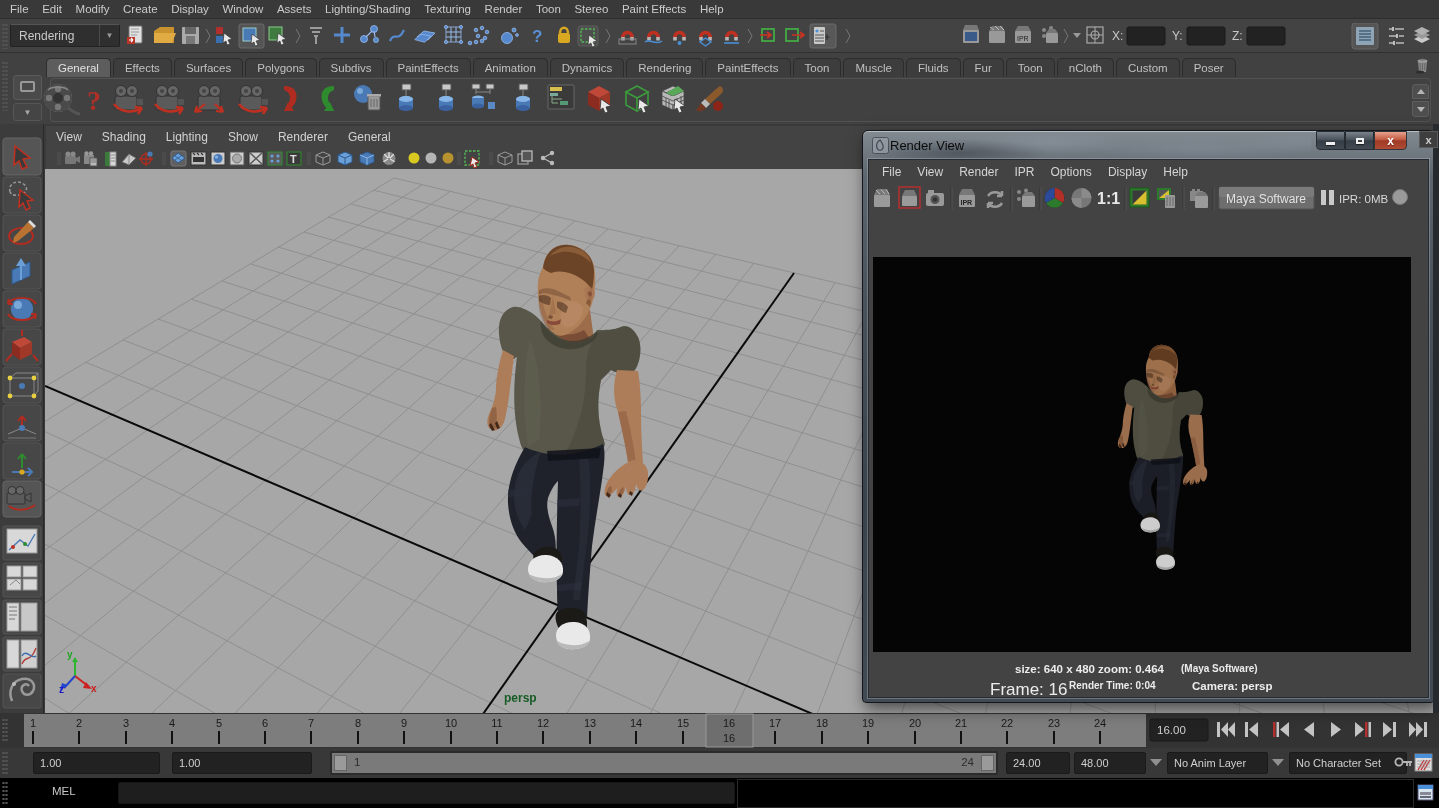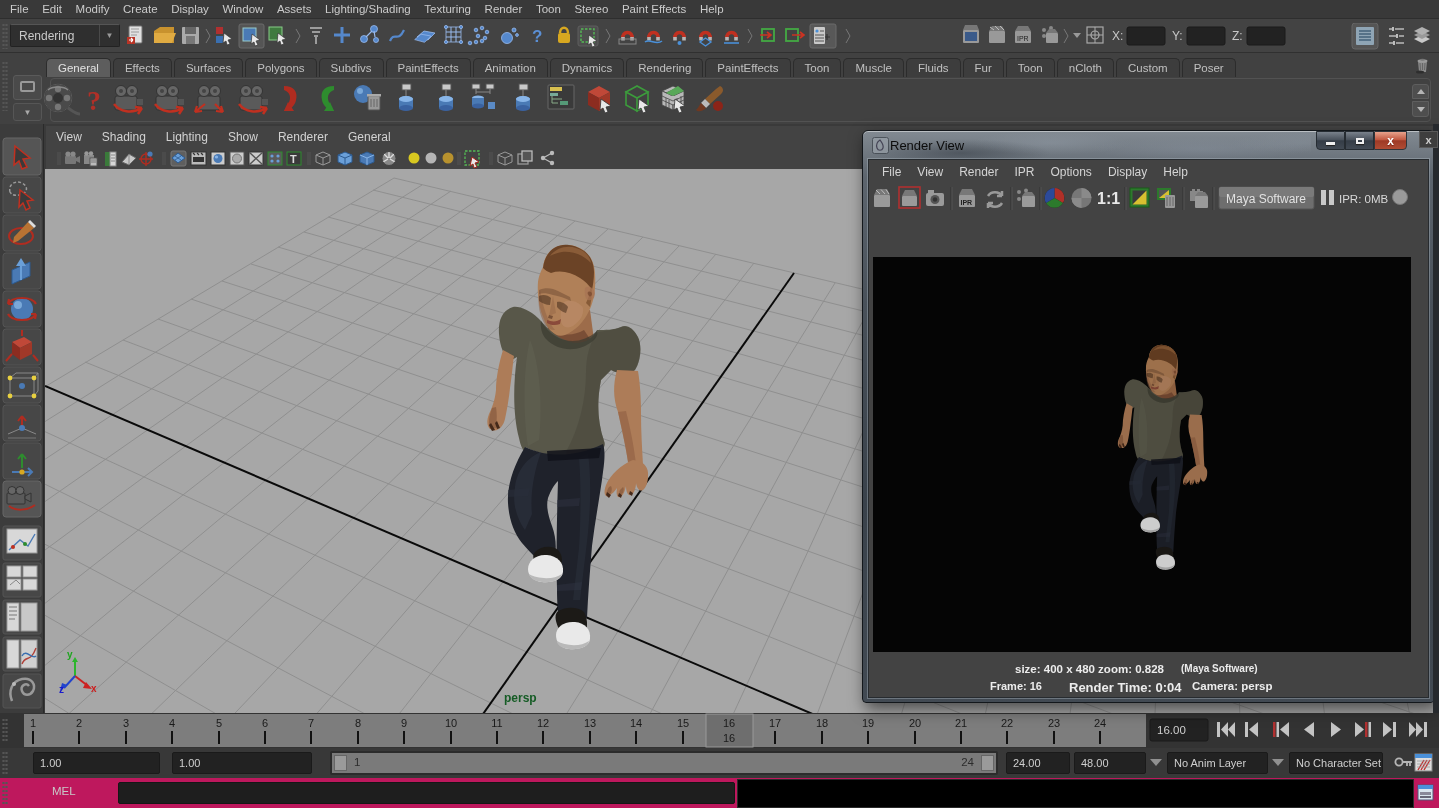--- a/index.html
+++ b/index.html
@@ -12,21 +12,21 @@
 .tab{background:#3d3d3d;border:1px solid #2c2c2c;border-bottom:none;border-radius:5px 5px 0 0;padding:3px 11px 3px 11px;margin-right:2px}
 .tab.active{background:#5d5d5d;color:#e2e2e2}
 #shelficons{left:30px;top:80px;height:40px;display:flex;align-items:center}
 #toolbox{left:0;top:124px;width:44px;height:589px;background:#3c3c3c;border-right:1px solid #2a2a2a}
 #vpmenu{left:46px;top:126px;width:1393px;height:22px;background:#434343;display:flex;align-items:center;color:#d2d2d2;font-size:12px}
 #vpmenu span{padding:0 10px}
 #vpicons{left:46px;top:148px;width:1393px;height:21px;background:#434343;display:flex;align-items:center}
 #canvas{left:45px;top:169px;width:1394px;height:544px;background:#a7a7a7;overflow:hidden}
 #timeline{left:0;top:713px;width:1439px;height:35px;background:#333333}
 #rangerow{left:0;top:748px;width:1439px;height:30px;background:#383838}
-#melrow{left:0;top:778px;width:1439px;height:30px;background:#be185d}
+#melrow{left:0;top:778px;width:1439px;height:30px;background:#000000}
 #renderwin{left:862px;top:130px;width:573px;height:573px}
 .field{background:#222;border:1px solid #1a1a1a;border-radius:2px;color:#cfcfcf;font-size:11px;display:flex;align-items:center;padding-left:6px}
 </style></head>
 <body>
 <div class="abs" id="menubar">
     <span>File</span>
     <span>Edit</span>
     <span>Modify</span>
     <span>Create</span>
     <span>Display</span>
@@ -784,21 +784,21 @@
 <div class="abs" style="left:4px;top:4px;width:13px;height:16px;background:#9a9a9a;border:1px solid #666"></div>
 <div class="abs" style="right:4px;top:4px;width:13px;height:16px;background:#9a9a9a;border:1px solid #666"></div>
 <div class="abs" style="left:24px;top:5px;color:#2c2c2c;font-size:11.5px">1</div>
 <div class="abs" style="right:24px;top:5px;color:#2c2c2c;font-size:11.5px">24</div>
 </div>
 <div class="abs field" style="left:1006px;top:4px;width:64px;height:22px">24.00</div>
 <div class="abs field" style="left:1074px;top:4px;width:72px;height:22px">48.00</div>
 <div class="abs" style="left:1150px;top:11px;width:0;height:0;border:6px solid transparent;border-top:7px solid #909090"></div>
 <div class="abs field" style="left:1167px;top:4px;width:101px;height:22px">No Anim Layer</div>
 <div class="abs" style="left:1272px;top:11px;width:0;height:0;border:6px solid transparent;border-top:7px solid #909090"></div>
-<div class="abs field" style="left:1289px;top:4px;width:94px;height:22px">No Character Set</div>
+<div class="abs field" style="left:1289px;top:4px;width:118px;height:22px">No Character Set</div>
 <svg class="abs" style="left:1394px;top:6px" width="20" height="18" viewBox="0 0 20 18">
       <circle cx="5" cy="8" r="3.6" fill="none" stroke="#b5b5b5" stroke-width="1.8"></circle>
       <path d="M 8,8 L 18,8 M 13,8 L 13,12 M 16,8 L 16,12" stroke="#b5b5b5" stroke-width="1.8" fill="none"></path>
     </svg>
 <svg class="abs" style="left:1414px;top:4px" width="20" height="22" viewBox="0 0 20 22">
       <rect x="1" y="2" width="17" height="17" fill="#ddd" stroke="#888"></rect>
       <rect x="1" y="2" width="17" height="4" fill="#4a90d9"></rect>
       <path d="M 4,18 L 10,8 M 7,18 L 13,8 M 10,18 L 16,8" stroke="#c03030" stroke-width="1.4"></path>
       <path d="M 3,9 L 16,9 M 3,12 L 16,12 M 3,15 L 16,15" stroke="#999" stroke-width="0.8"></path>
     </svg>
@@ -924,21 +924,21 @@
             <rect x="460" y="8" width="5" height="15" fill="#c8c8c8"></rect>
 <text x="470" y="21" font-size="11.5" fill="#d8d8d8">IPR: 0MB</text>
 </g>
 </svg>
 <div class="abs" style="left:523px;top:29px;width:16px;height:16px;border-radius:50%;background:#9a9a9a;border:1px solid #777"></div>
 <div class="abs" style="left:4px;top:97px;width:538px;height:395px;background:#050505">
 <svg width="538" height="395" viewBox="872 256 538 395" style="filter:brightness(0.88) saturate(1.05)">
 <use href="#person" transform="translate(845.9,207.7) scale(0.556)"></use>
 </svg>
 </div>
-<div class="abs" style="top:503px;left:146px;color:#ececec;font-size:11.5px;font-weight:bold">size: 400 x 480 zoom: 0.828</div>
+<div class="abs" style="top:503px;left:146px;color:#ececec;font-size:11.5px;font-weight:bold">size: 640 x 480 zoom: 0.464</div>
 <div class="abs" style="top:503px;left:312px;color:#ececec;font-size:10px;font-weight:bold">(Maya Software)</div>
-<div class="abs" style="top:520px;left:121px;color:#ececec;font-size:11px;font-weight:bold">Frame: 16</div>
-<div class="abs" style="top:520px;left:200px;color:#ececec;font-size:13px;font-weight:bold">Render Time: 0:04</div>
+<div class="abs" style="top:520px;left:121px;color:#ececec;font-size:17px;font-weight:normal">Frame: 16</div>
+<div class="abs" style="top:520px;left:200px;color:#ececec;font-size:10px;font-weight:bold">Render Time: 0:04</div>
 <div class="abs" style="top:520px;left:323px;color:#ececec;font-size:11.5px;font-weight:bold">Camera: persp</div>
 </div>
 </div>
 </div>
 <div class="abs" style="left:1419px;top:131px;width:19px;height:17px;background:#3e3e3e;border:1px solid #5a5a5a;color:#cfcfcf;font-size:11px;font-weight:bold;display:flex;align-items:center;justify-content:center;z-index:40">x</div>
 
 </body></html>

